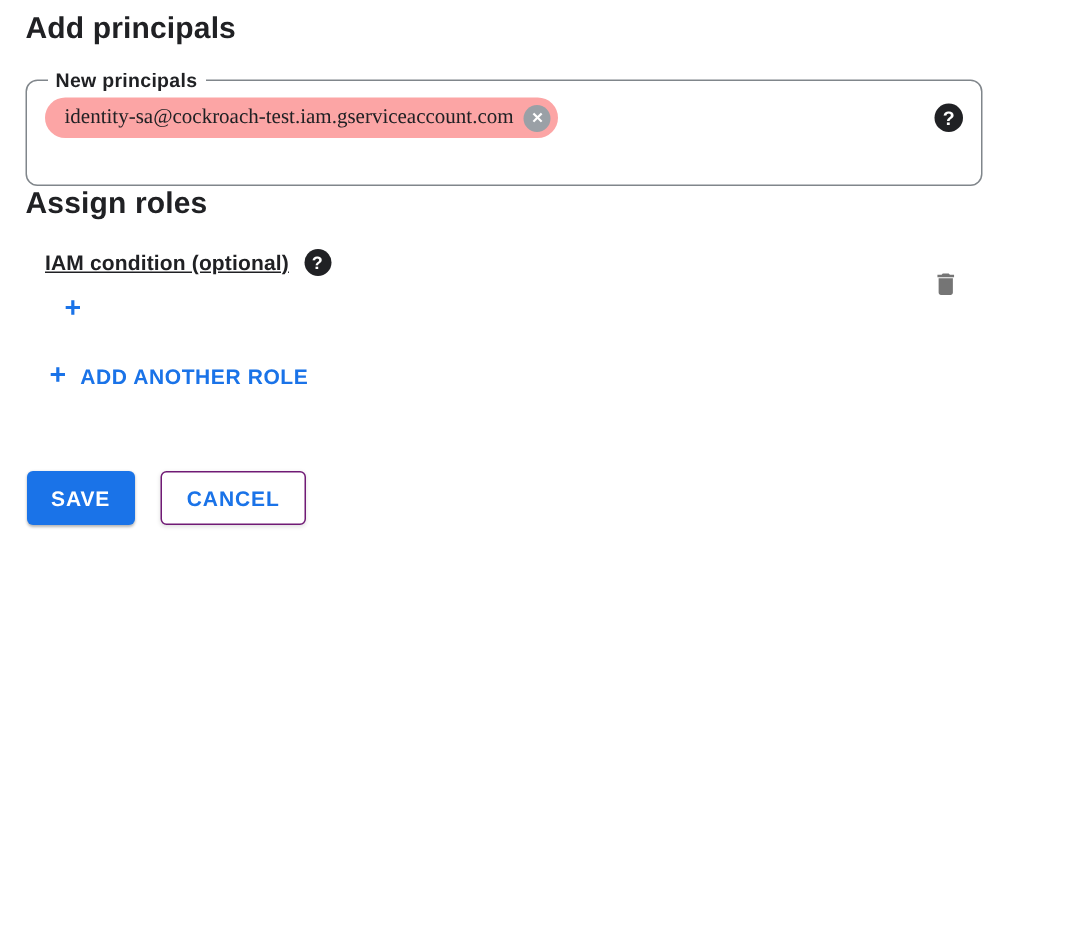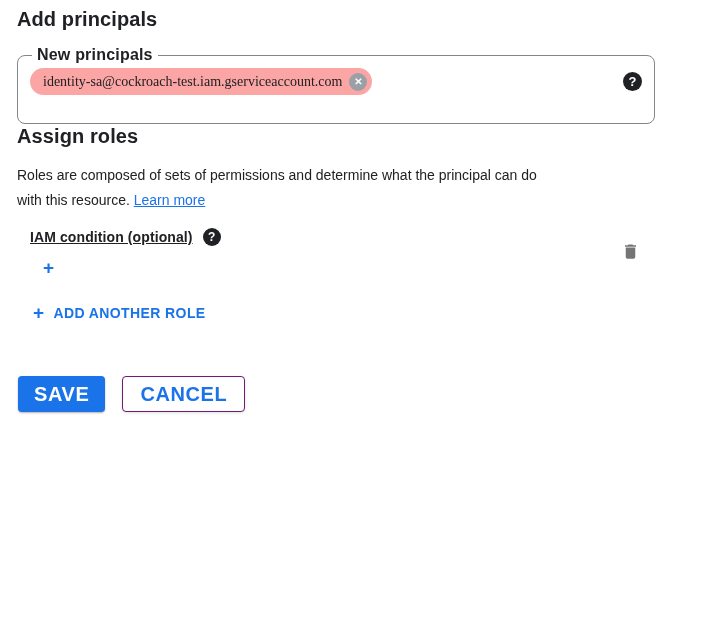--- a/index.html
+++ b/index.html
@@ -21,21 +21,21 @@
     max-width: 660px;
   }
   .link { color: #1a73e8; text-decoration: underline; cursor: pointer; }
 
   fieldset.outlined {
     border: 1px solid #80868b; border-radius: 8px;
     margin: 0; padding: 2px 12px 0 12px; box-sizing: border-box;
     background: #fff;
   }
   legend.field-label {
-    font-size: 16px; font-weight: 700; color: #202124;
+    font-size: 13px; font-weight: 700; color: #202124;
     padding: 0 5px; margin-left: 2px; letter-spacing: .2px;
   }
 
   .principals-fieldset { width: 638px; height: 78px; margin-bottom: 40px; }
   .principals-content { display: flex; align-items: flex-start; padding-top: 2px; }
 
   .chip {
     display: inline-flex; align-items: center;
     background: #fca5a5; border-radius: 14px; height: 27px;
     padding: 0 5px 0 13px; font-size: 14px; color: #202124; max-width: 520px;
@@ -85,21 +85,21 @@
 
   .trash-btn {
     margin-left: auto; margin-right: 15px; margin-top: 16px;
     background: none; border: none; padding: 0; cursor: pointer; line-height: 0;
   }
 
   .add-another-row { margin: 26px 0 0 16px; }
 
   .buttons-row { display: flex; gap: 17px; margin-top: 53px; margin-left: 1px; }
   .btn {
-    font-family: inherit; font-size: 20px; font-weight: 700; letter-spacing: .6px;
+    font-family: inherit; font-size: 14px; font-weight: 700; letter-spacing: .6px;
     border-radius: 4px; height: 36px; cursor: pointer; display: inline-flex;
     align-items: center; justify-content: center; text-align: right;
   }
   .btn-primary {
     background: #1a73e8; color: #ffffff; border: none; padding: 0 16px;
     box-shadow: 0 1px 2px rgba(0,0,0,.3);
   }
   .btn-secondary {
     background: #ffffff; color: #1a73e8; border: 1px solid #701a75; padding: 0 17px;
     box-shadow: 0 1px 3px rgba(0,0,0,.12);
@@ -117,25 +117,20 @@
     <div class="principals-content">
       <span class="chip">
         <span>identity-sa@cockroach-test.iam.gserviceaccount.com</span>
         <span class="chip-close">✕</span>
       </span>
       <span class="help-icon">?</span>
     </div>
   </fieldset>
 
   <h2 class="section-title">Assign roles</h2>
-  <p class="section-desc">
-    <span>Roles are composed of sets of permissions and determine what the principal can do</span><br>
-    <span>with this resource.</span>
-    <a class="link">Learn more</a>
-  </p>
 
   <div class="role-row">
 
     <div class="iam-col">
       <div class="iam-label-row">
         <span>IAM condition (optional)</span>
         <span class="help-icon">?</span>
       </div>
       <button class="text-button add-condition-btn">
         <span class="plus">+</span>

